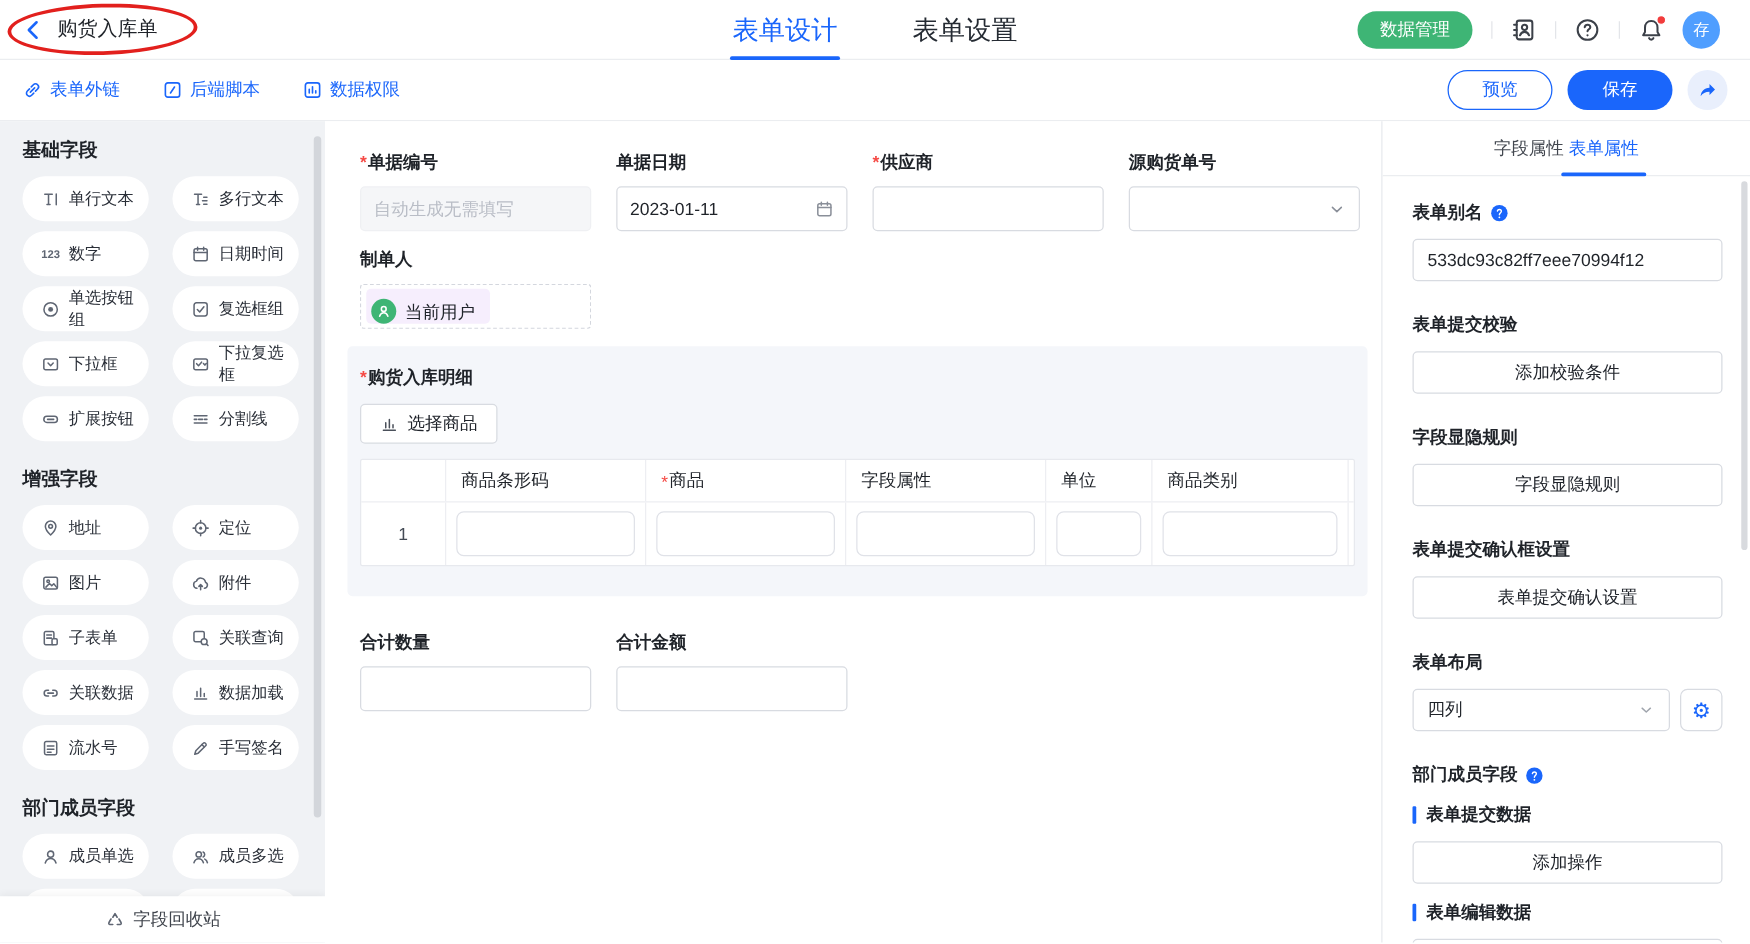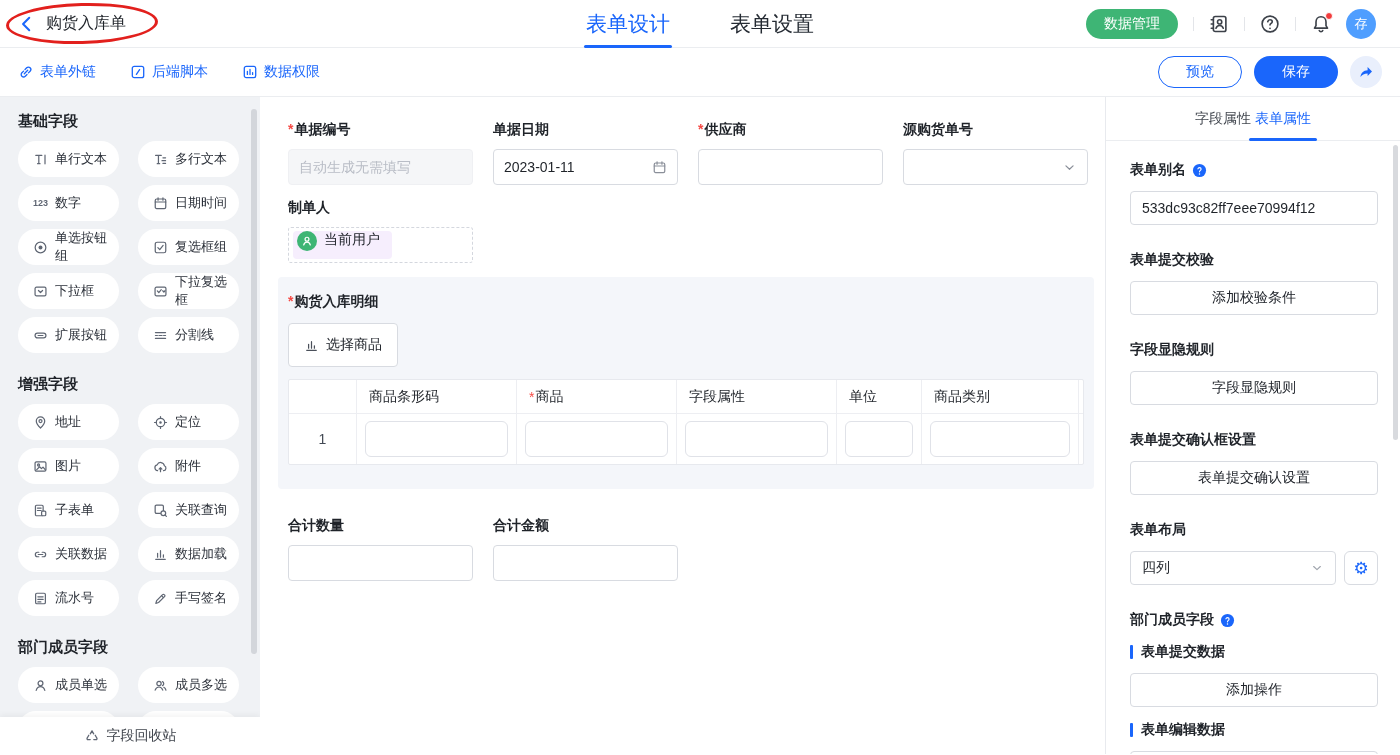--- a/index.html
+++ b/index.html
@@ -70,30 +70,30 @@
   .req::before { content:"*"; color:#f54a45; margin-right:1px; }
   .ctl { height:36px; border:1px solid #d8dbe1; border-radius:4px; background:#fff; display:flex;
     align-items:center; padding:0 10px; font-size:14px; color:#1f2329; }
   .ctl.disabled { background:#f5f6f8; border-color:#eff0f3; color:#b9bdc6; }
   .ctl input { border:none; outline:none; width:100%; font-size:14px; font-family:inherit; background:transparent; color:#1f2329; }
   .ctl input::placeholder { color:#b9bdc6; }
   .ctl.between { justify-content:space-between; }
   .ctl .suffix { color:#8a8f99; width:15px; height:15px; }
   .user-box { width:185px; height:36px; border:1px dashed #d4d7de; border-radius:3px; background:#fff;
     display:flex; align-items:center; padding:0 4px; }
-  .user-tag { display:flex; align-items:flex-start; gap:7px; background:#f6eefd; border-radius:4px;
+  .user-tag { display:flex; align-items:flex-end; gap:7px; background:#f6eefd; border-radius:4px;
     height:28px; padding:0 12px 0 4px; font-size:14px; color:#20242b; }
   .user-avatar { width:20px; height:20px; border-radius:50%; background:#3eb575; display:flex;
     align-items:center; justify-content:center; }
   .user-avatar svg { width:14px; height:14px; }
 
   .detail-section { margin-left:-10px; width:816px; background:#f4f6fa; border-radius:4px;
     padding:16px 10px 24px; margin-top:8px; }
   .detail-title { font-size:14px; font-weight:bold; color:#1f2329; margin-bottom:12px; }
-  .btn-select-product { height:44px; display:inline-flex; align-items:center; gap:7px; padding:0 15px;
+  .btn-select-product { height:32px; display:inline-flex; align-items:center; gap:7px; padding:0 15px;
     background:#fff; border:1px solid #d8dbe1; border-radius:4px; font-size:14px; color:#20242b;
     cursor:pointer; margin-bottom:12px; }
   .btn-select-product .icon { color:#4a505a; width:15px; height:15px; }
   .dtable { background:#fff; border:1px solid #e7e9ee; border-radius:2px; width:796px; }
   .trow { display:grid; grid-template-columns:68px 160px 160px 160px 85px 157px 5px; }
   .trow.head { height:34px; border-bottom:1px solid #edeef2; }
   .trow.body-row { height:50px; }
   .tcell { display:flex; align-items:center; padding:0 8px 0 12px; font-size:14px; color:#1f2329;
     border-right:1px solid #edeef2; overflow:hidden; }
   .tcell:last-child { border-right:none; }

